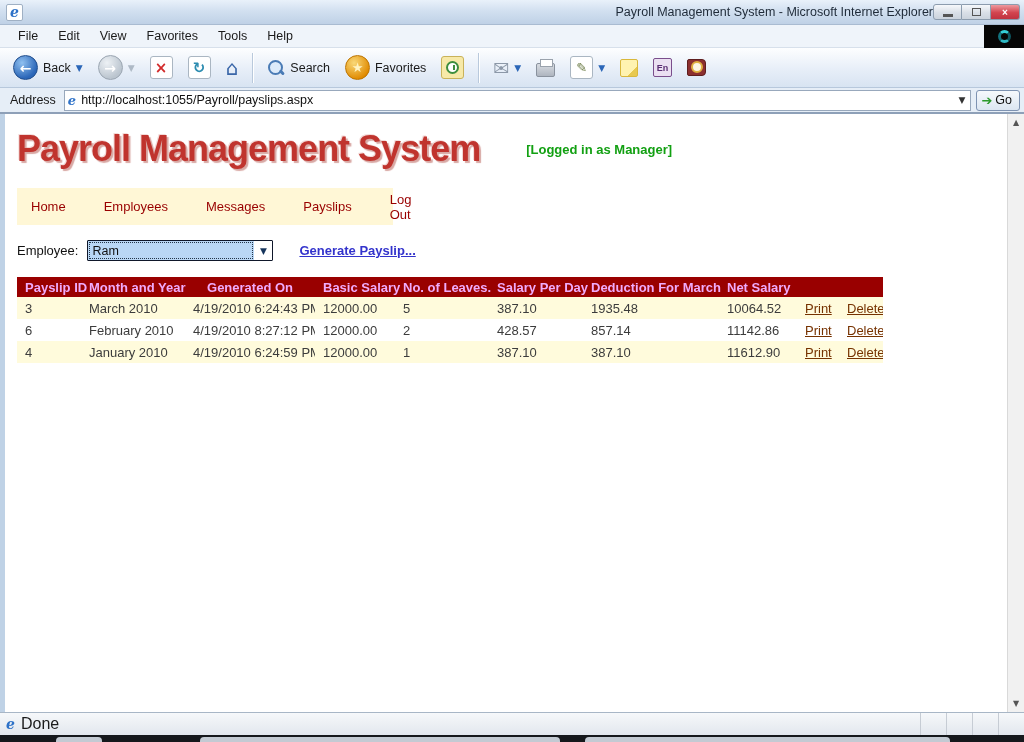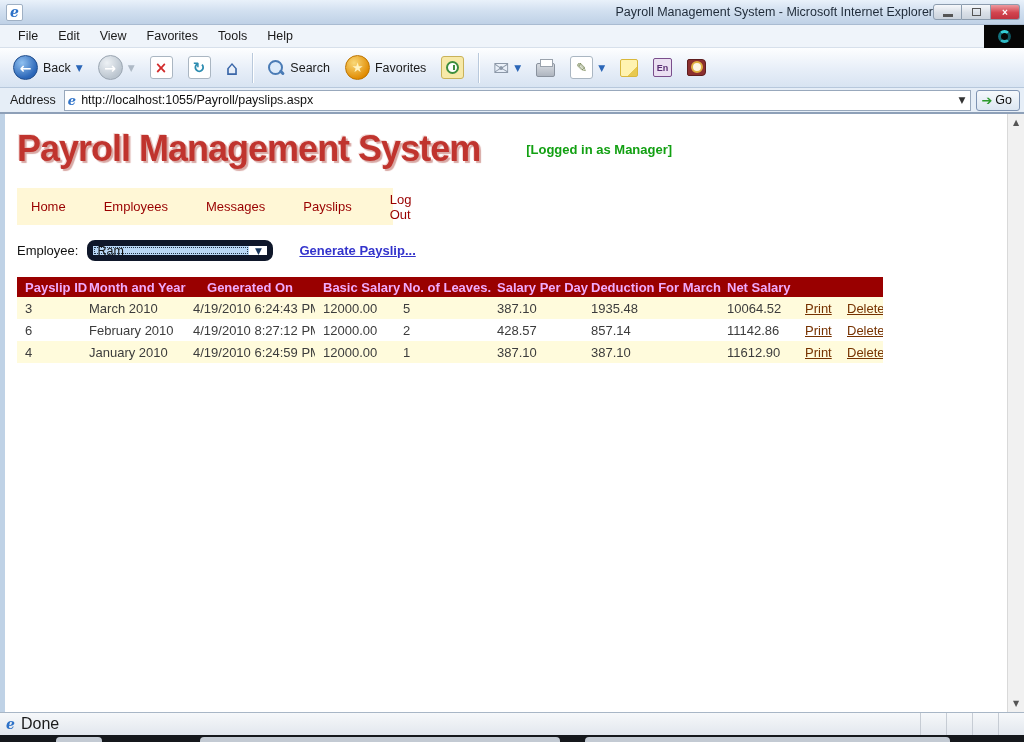--- a/index.html
+++ b/index.html
@@ -82,21 +82,21 @@
   .page-header { display:flex; }
   .page-title { font-size:36px; font-weight:bold; color:#C0342E; letter-spacing:-1px;
                 text-shadow:2px 2px 1px #D8A8A4, -1px -1px 0 #F3DBD9; }
   .login-status { margin-left:46px; margin-top:14px; font-size:13px; font-weight:bold; color:#12A012; }
 
   .nav-strip { margin-top:18px; width:376px; height:37px; background:#FFF7D6; display:flex; align-items:center; padding-left:4px; }
   .nav-item { font-size:13px; color:#990000; padding:0 10px; margin-right:18px; }
 
   .employee-row { margin-top:15px; display:flex; align-items:center; }
   .employee-label { font-size:13px; color:#111; }
-  .combo { margin-left:9px; width:186px; height:21px; border:6px solid #0f172a; background:#fff; display:flex; border-radius:8px; }
+  .combo { margin-left:9px; width:186px; height:21px; border:1px solid #0f172a; background:#fff; display:flex; border-radius:1px; }
   .combo-sel { flex:1; background:#B9D7F5; outline:1px dotted #23364A; outline-offset:-2px; font-size:12.5px; color:#111;
                display:flex; align-items:center; padding-left:4px; }
   .combo-arrow { width:18px; display:flex; align-items:center; justify-content:center; font-size:9px; color:#16355C; background:#fff; font-family:"DejaVu Sans", sans-serif; }
   .generate-link { margin-left:26px; font-size:13px; font-weight:bold; color:#3333CC; text-decoration:underline; }
 
   .payslip-table { margin-top:16px; border-collapse:collapse; table-layout:fixed; width:866px; font-size:13px; color:#3C3C3C; }
   .payslip-table th { background:#990000; color:#f0abfc; font-weight:bold; text-align:left; height:20px; padding:0 0 0 8px; white-space:nowrap; }
   .payslip-table th.c-gen { text-align:center; padding-left:0; }
   .payslip-table td { height:22px; padding:0 0 0 8px; white-space:nowrap; overflow:hidden; }
   .payslip-table tbody tr:nth-child(odd) { background:#FFFBDC; }

